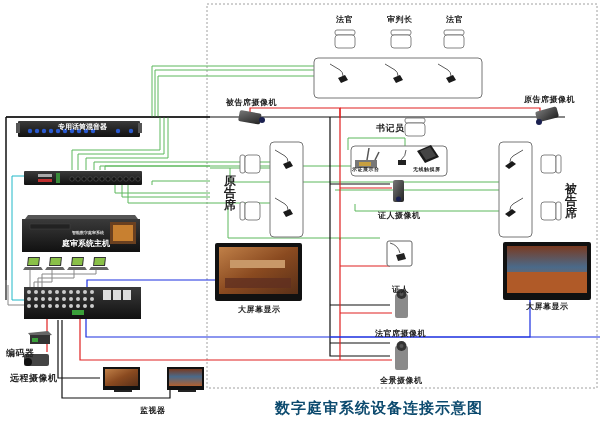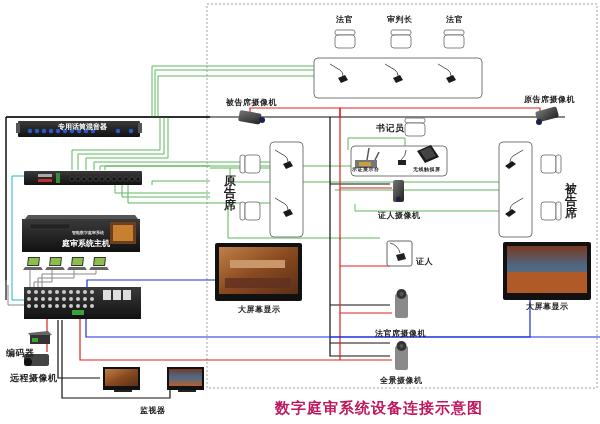--- a/index.html
+++ b/index.html
@@ -1,20 +1,20 @@
 <!DOCTYPE html>
 <html><head>
 <meta charset="utf-8">
 <style>
   html,body{margin:0;padding:0;background:#fff;}
   body{width:600px;height:424px;position:relative;overflow:hidden;font-family:"DejaVu Sans",sans-serif;}
   #stage{position:absolute;left:0;top:0;width:600px;height:369px;}
   .lbl{position:absolute;font-size:8px;color:#222;white-space:nowrap;font-family:"DejaVu Serif",serif;font-weight:bold;letter-spacing:0.5px;}
   .vlbl{position:absolute;font-size:12px;color:#222;font-family:Liberation Sans, sans-serif;font-weight:bold;width:10px;line-height:12px;text-align:center;}
-  .title{position:absolute;left:275px;top:399px;font-size:15px;font-weight:bold;color:#be185d;letter-spacing:1px;font-family:"DejaVu Sans",sans-serif;}
+  .title{position:absolute;left:275px;top:399px;font-size:15px;font-weight:bold;color:#0c4a6e;letter-spacing:1px;font-family:"DejaVu Sans",sans-serif;}
   .dev-label{position:absolute;font-size:8px;color:#fff;font-weight:bold;white-space:nowrap;font-family:Liberation Serif, serif;}
 </style>
 </head>
 <body>
 
 <div id="stage">
 <svg id="svg" width="600" height="424" viewBox="0 0 600 424" xmlns="http://www.w3.org/2000/svg">
   <defs>
     <linearGradient id="rackGrad" x1="0" y1="0" x2="0" y2="1">
       <stop offset="0" stop-color="#3a3a3a"></stop>
@@ -382,21 +382,21 @@
 <div class="lbl" style="left:387px;top:14px;font-family:Liberation Serif, serif;">审判长</div>
 <div class="lbl" style="left:446px;top:14px;">法官</div>
 <div class="lbl" style="left:226px;top:97px;">被告席摄像机</div>
 <div class="lbl" style="left:524px;top:94px;">原告席摄像机</div>
 <div class="lbl" style="left:376px;top:122px;font-size:9px;text-align:center;">书记员</div>
 <div class="lbl" style="left:352px;top:166px;font-size:5px;">示证展示台</div>
 <div class="lbl" style="left:413px;top:166px;font-size:5px;">无线触摸屏</div>
 <div class="vlbl" style="left:224px;top:175px;">原告席</div>
 <div class="vlbl" style="left:565px;top:170px;margin-top:13px;">被告席</div>
 <div class="lbl" style="left:378px;top:210px;text-align:center;">证人摄像机</div>
-<div class="lbl" style="left:392px;top:256px;margin-left:24px;">证人</div>
+<div class="lbl" style="left:392px;top:284px;">证人</div>
 <div class="lbl" style="left:238px;top:304px;">大屏幕显示</div>
 <div class="lbl" style="left:526px;top:301px;">大屏幕显示</div>
 <div class="lbl" style="left:375px;top:328px;">法官席摄像机</div>
 <div class="lbl" style="left:380px;top:375px;font-family:Liberation Serif, serif;">全景摄像机</div>
 <div class="lbl" style="left:6px;top:347px;font-size:9px;">编码器</div>
 <div class="lbl" style="left:10px;top:372px;font-size:9px;">远程摄像机</div>
 <div class="lbl" style="left:140px;top:405px;">监视器</div>
 <div class="dev-label" style="left:58px;top:122px;font-size:7px;">专用话筒混音器</div>
 <div class="dev-label" style="left:72px;top:230px;font-size:4px;color:#ddd;">智能数字庭审系统</div>
 <div class="dev-label" style="left:62px;top:238px;font-size:8px;">庭审系统主机</div>

